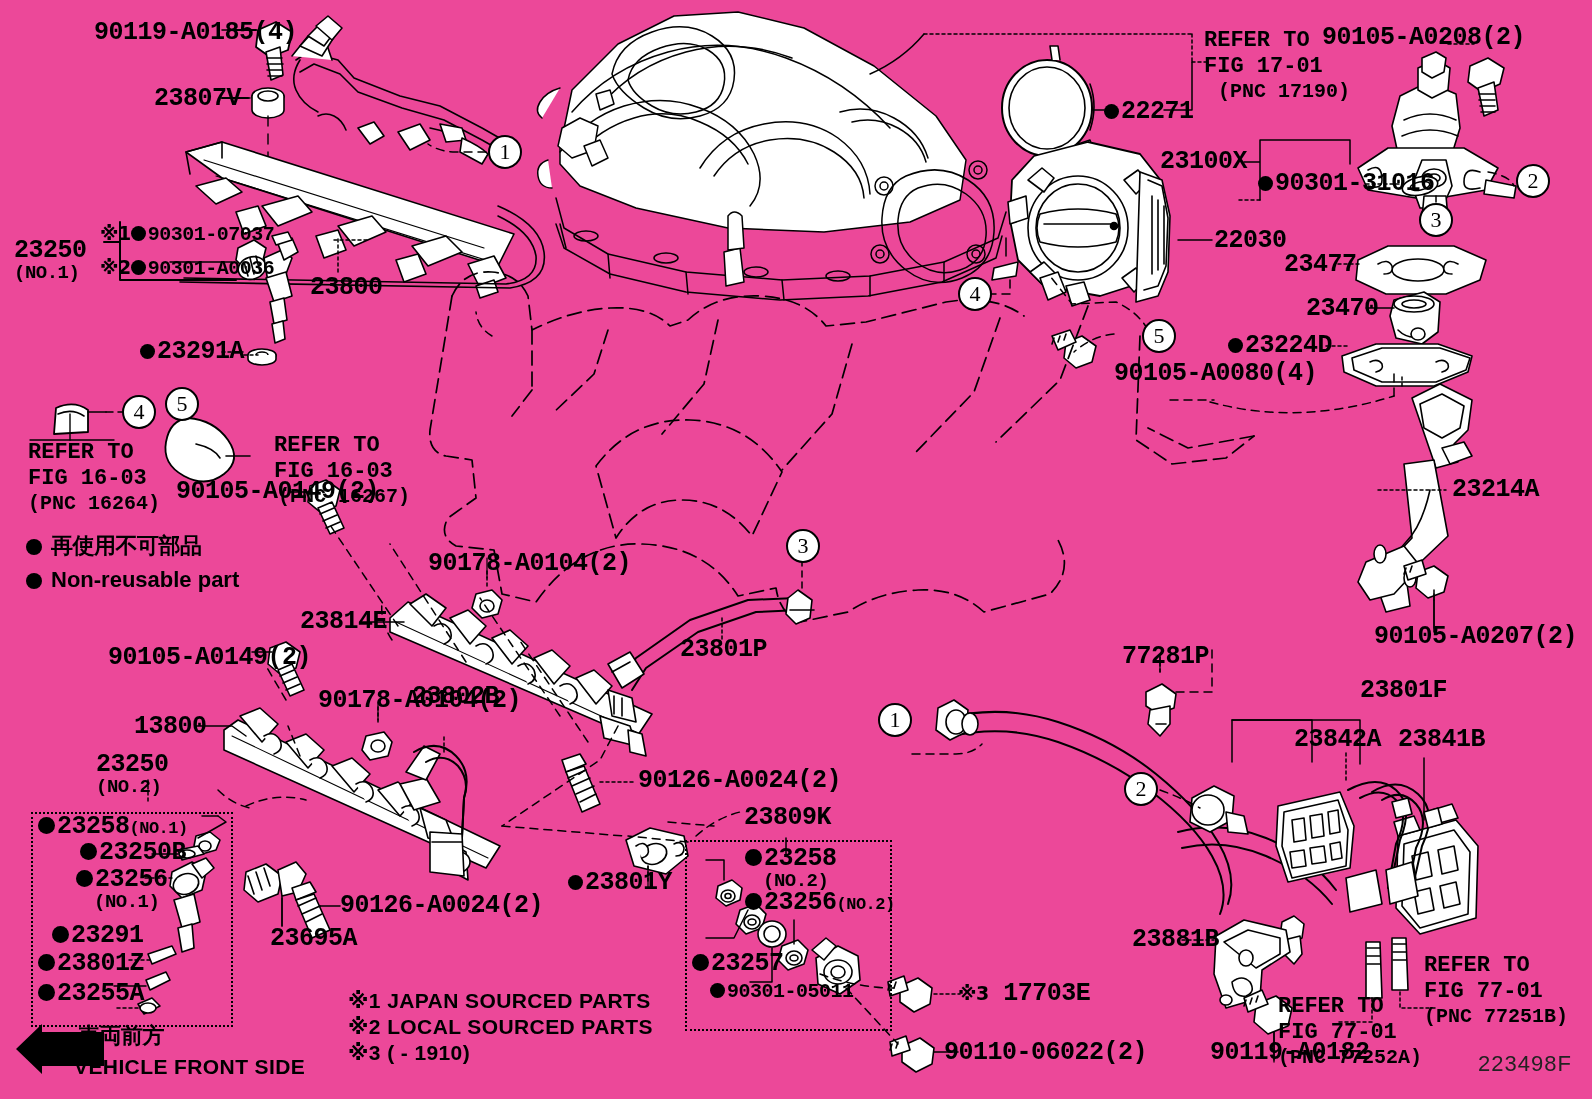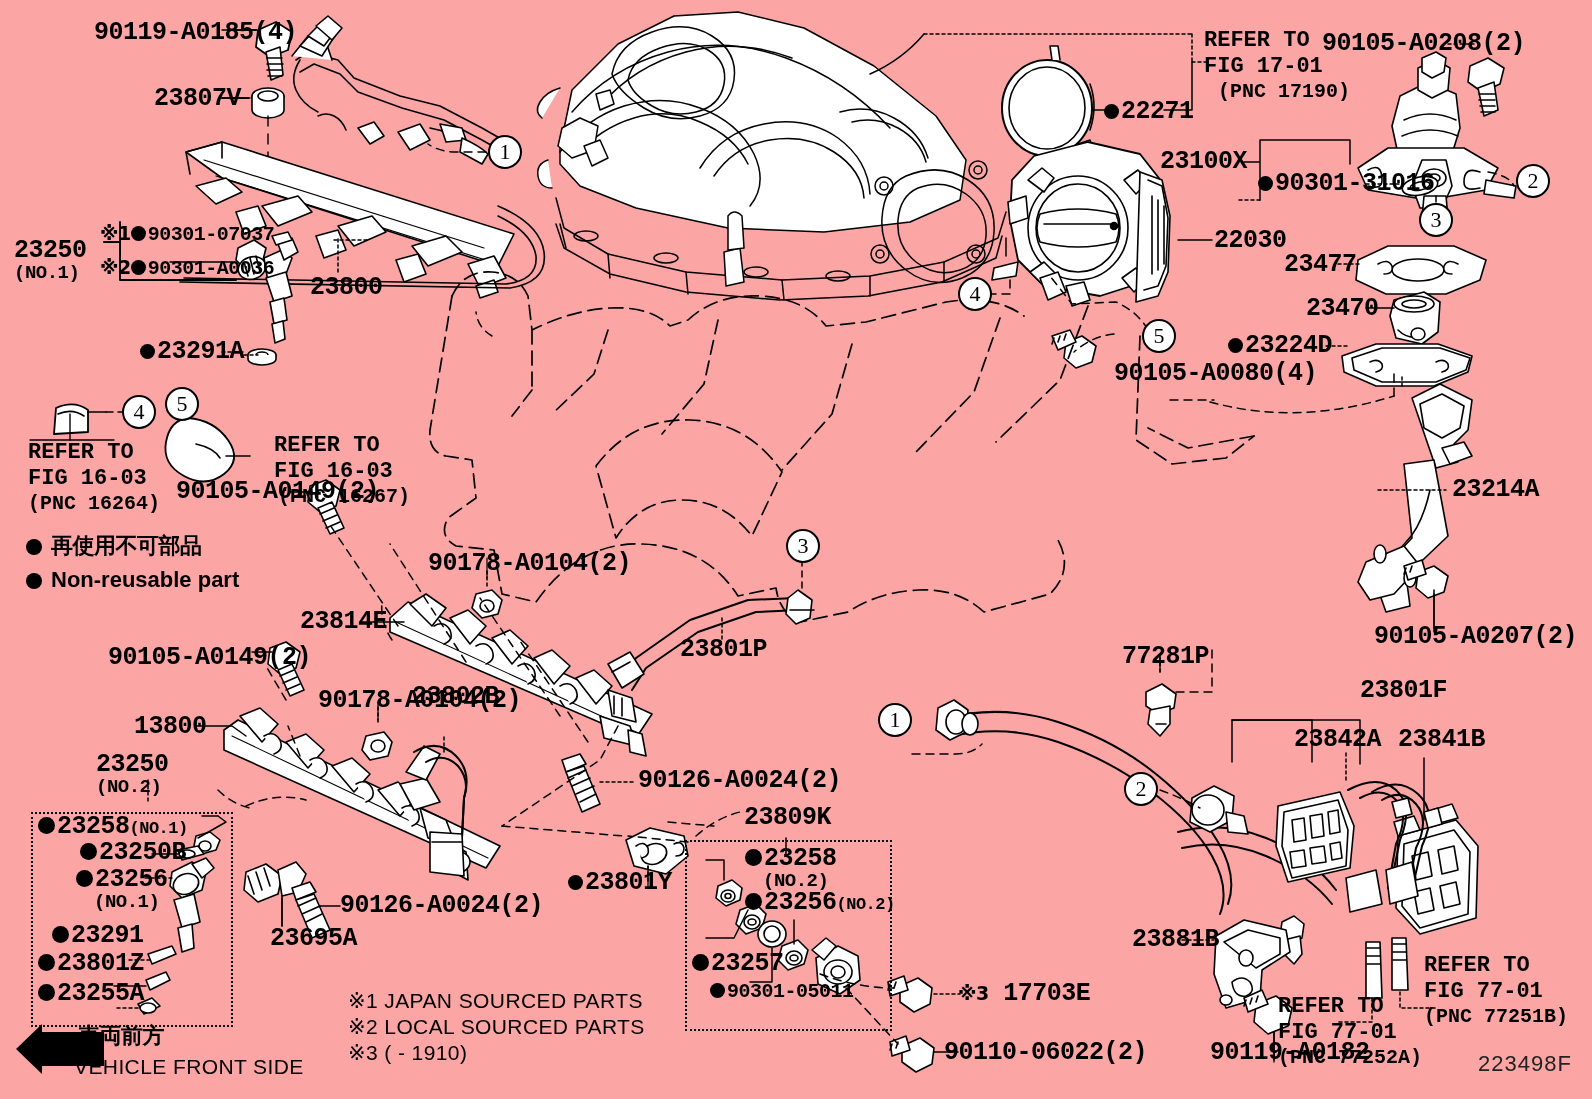--- a/index.html
+++ b/index.html
@@ -6,21 +6,21 @@
   html,body{margin:0;padding:0;background:#ffffff;}
   body{
     font-family:"Liberation Mono","DejaVu Sans Mono",monospace;
     color:#000;
     -webkit-font-smoothing:none;
   }
   #sheet{
     position:relative;
     width:1592px;
     height:1099px;
-    background:#fca5a5;
+    background:#ec4899;
     overflow:hidden;
   }
   
   .lbl{
     position:absolute;
     white-space:nowrap;
     font-family:"Liberation Mono","DejaVu Sans Mono",monospace;
     font-weight:700;
     font-size:25px;
     letter-spacing:-0.5px;
@@ -35,21 +35,21 @@
   }
   .lbl.refer .pnc{font-size:20px;}
   .lbl.legend{
     font-family:"Liberation Sans","DejaVu Sans",sans-serif;
     font-weight:600;
     font-size:22px;
     letter-spacing:0px;
   }
   .lbl.note{
     font-family:"Liberation Sans","DejaVu Sans",sans-serif;
-    font-weight:400;
+    font-weight:700;
     font-size:21px;
     letter-spacing:0.4px;
   }
   .lbl.jp{
     font-family:"DejaVu Sans","Liberation Sans",sans-serif;
     font-weight:600;
     font-size:22px;
   }
   .lbl.dwg{
     font-family:"Liberation Sans","DejaVu Sans",sans-serif;
@@ -766,21 +766,21 @@
     <div>REFER TO</div>
     <div>FIG 17-01</div>
     <div class="pnc" style="padding-left:14px;">(PNC 17190)</div>
   </div>
 
   <div class="lbl" style="left:1104px;top:99px;">
     <span class="dot"></span><span>22271</span>
   </div>
   <div class="lbl" style="left:1160px;top:149px;">23100X</div>
   <div class="lbl" style="left:1214px;top:228px;">22030</div>
-  <div class="lbl" style="left:1322px;top:31px;text-align:center;">90105-A0208(2)</div>
+  <div class="lbl" style="left:1322px;top:25px;text-align:center;">90105-A0208(2)</div>
   <div class="lbl" style="left:1258px;top:171px;">
     <span class="dot"></span><span>90301-31016</span>
   </div>
   <div class="lbl" style="left:1284px;top:252px;">23477</div>
   <div class="lbl" style="left:1306px;top:296px;">23470</div>
   <div class="lbl" style="left:1228px;top:333px;">
     <span class="dot"></span><span>23224D</span>
   </div>
   <div class="lbl" style="left:1114px;top:361px;">90105-A0080(4)</div>
   <div class="lbl" style="left:1452px;top:477px;">23214A</div>

